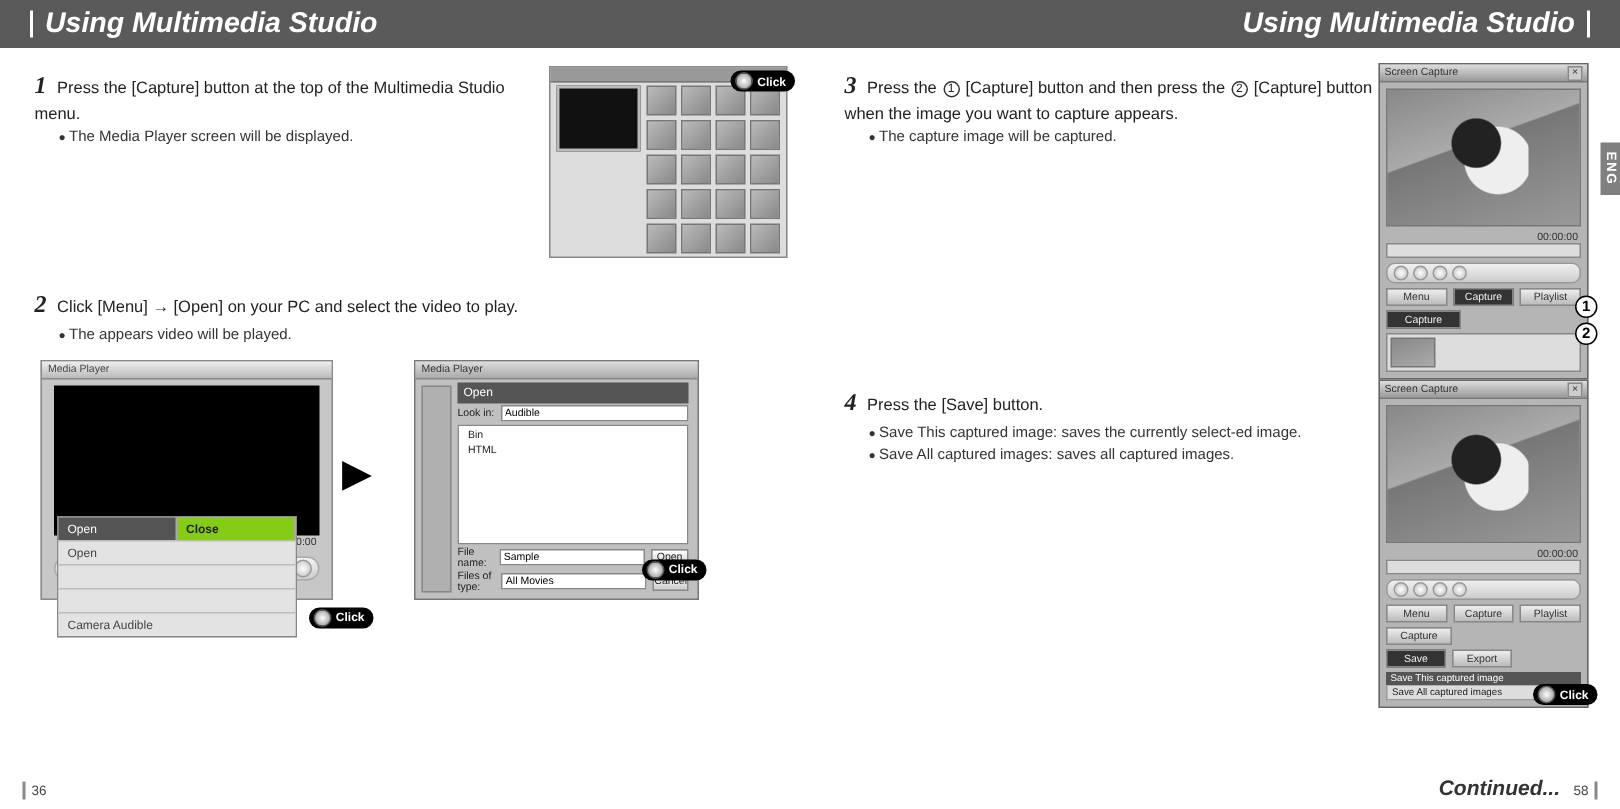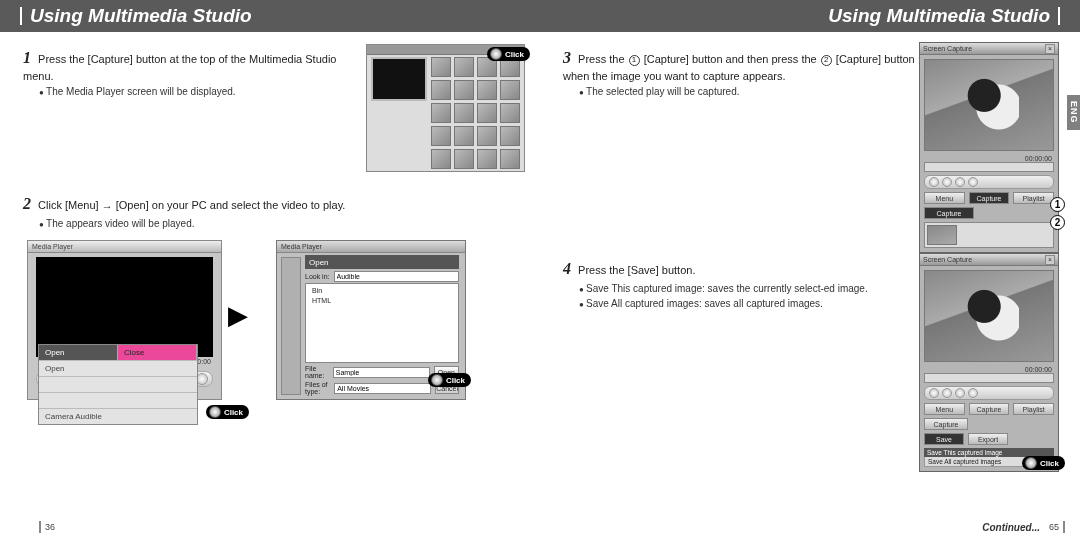--- a/index.html
+++ b/index.html
@@ -128,21 +128,21 @@
     width: 160px; background: #ddd; border: 1px solid #888;
     font-size: 8px;
   }
   .mediaplayer .menu-pop .row1 {
     display:flex;
   }
   .mediaplayer .menu-pop .cell {
     flex:1; padding: 3px 6px; border-right:1px solid #aaa;
     background: #555; color:#fff;
   }
-  .mediaplayer .menu-pop .cell.light { background:#ec4899; color:#222; }
+  .mediaplayer .menu-pop .cell.light { background:#84cc16; color:#222;font-weight:bold; }
   .mediaplayer .menu-pop .item {
     padding: 3px 6px; border-top:1px solid #bbb; background:#e3e3e3; color:#444;
   }
   
   .click-badge {
     position: absolute;
     display:flex; align-items:center;
     background:#000; color:#fff;
     font-size:8px; font-weight:bold;
     border-radius: 7px; padding: 1px 6px 1px 3px;
@@ -258,28 +258,28 @@
     font-size:10px; font-weight:bold; display:flex; align-items:center; justify-content:center;
   }
   .lang-tab {
     position:absolute; right:-1px; top:95px;
     writing-mode: vertical-rl; text-orientation: mixed;
     background:#808080; color:#fff; font-size:9px; font-weight:bold;
     padding:6px 2px; letter-spacing:1px;
   }
   .pagenum {
     position:absolute; bottom:6px; font-size:9px; color:#444;
-    display:flex; align-items:center; gap:4px;margin-left:24px;
+    display:flex; align-items:center; gap:4px;
   }
   .page.left .pagenum { left: 15px; }
   .page.right .pagenum { right: 15px; }
   .pagenum .pbar { width:2px; height:12px; background:#888; }
   .continued {
     position:absolute; right:40px; bottom:6px;
-    font-size:10px; font-style:italic; font-weight:bold; color:#333;
+    font-size:14px; font-style:italic; font-weight:bold; color:#333;
   }
   .inline-marker {
     display:inline-flex; width:11px; height:11px; border:1px solid #333; border-radius:50%;
     font-size:8px; align-items:center; justify-content:center; vertical-align:middle;
     margin: 0 1px;
   }
 </style>
 </head>
 <body>
 
@@ -413,21 +413,21 @@
     </div>
 
     <div class="lang-tab">ENG</div>
 
     <div class="row">
       <div class="col-text">
         <div class="step">
           <span class="step-num">3</span>
           <span>Press the </span><span class="inline-marker">1</span><span> [Capture] button and then press the </span><span class="inline-marker">2</span><span> [Capture] button when the image you want to capture appears.</span>
           <ul class="bullets">
-            <li>The selected play will be captured.</li>
+            <li>The capture image will be captured.</li>
           </ul>
         </div>
       </div>
       <div style="position:relative; margin-right:6px;">
         <div class="screencap">
           <div class="titlebar">
             <span>Screen Capture</span>
             <span class="x">×</span>
           </div>
           <div class="video">
@@ -506,17 +506,17 @@
           </div>
         </div>
         <div class="click-badge" style="bottom:2px; right:-6px;">
           <span>Click</span>
         </div>
       </div>
     </div>
 
     <div class="continued">Continued...</div>
     <div class="pagenum">
-      <span>65</span>
+      <span>58</span>
       <span class="pbar"></span>
     </div>
   </div>
 </div>
 
 </body></html>

